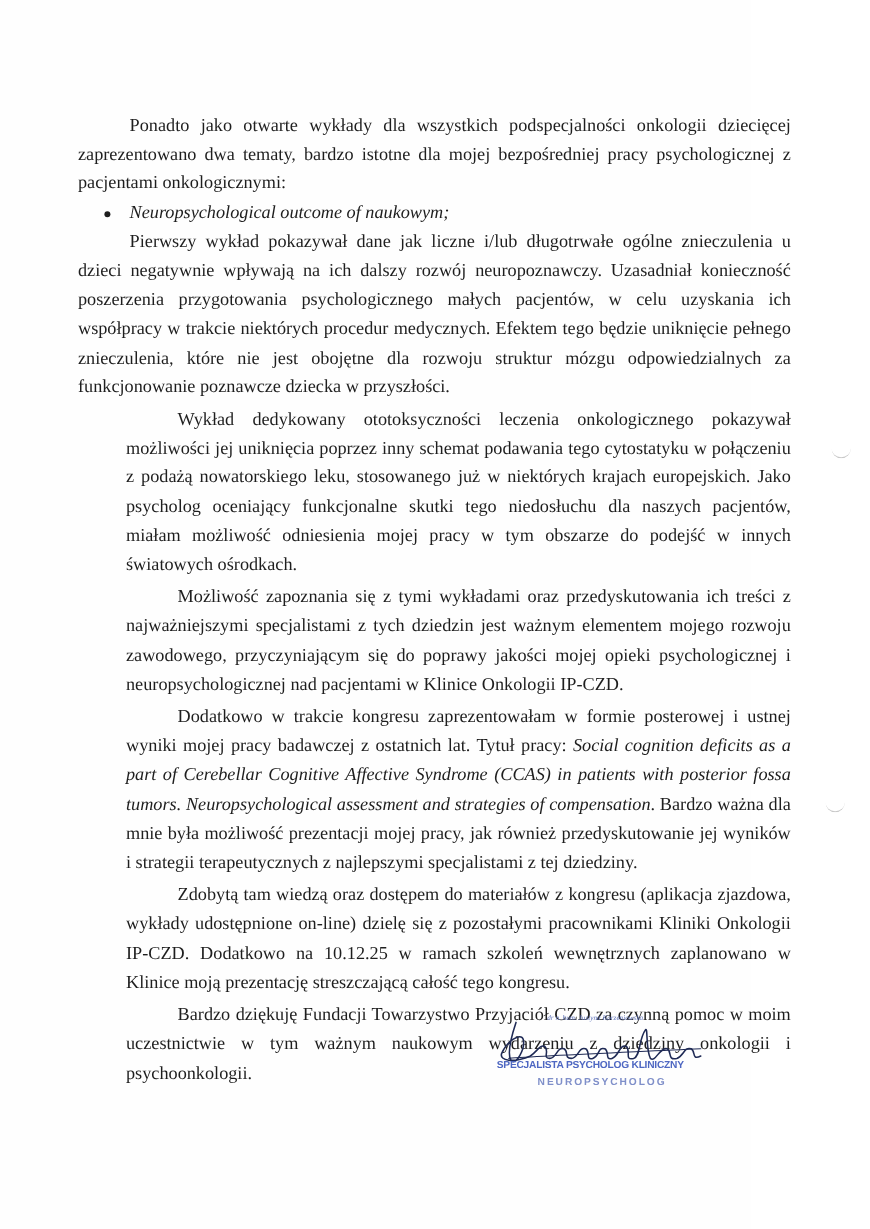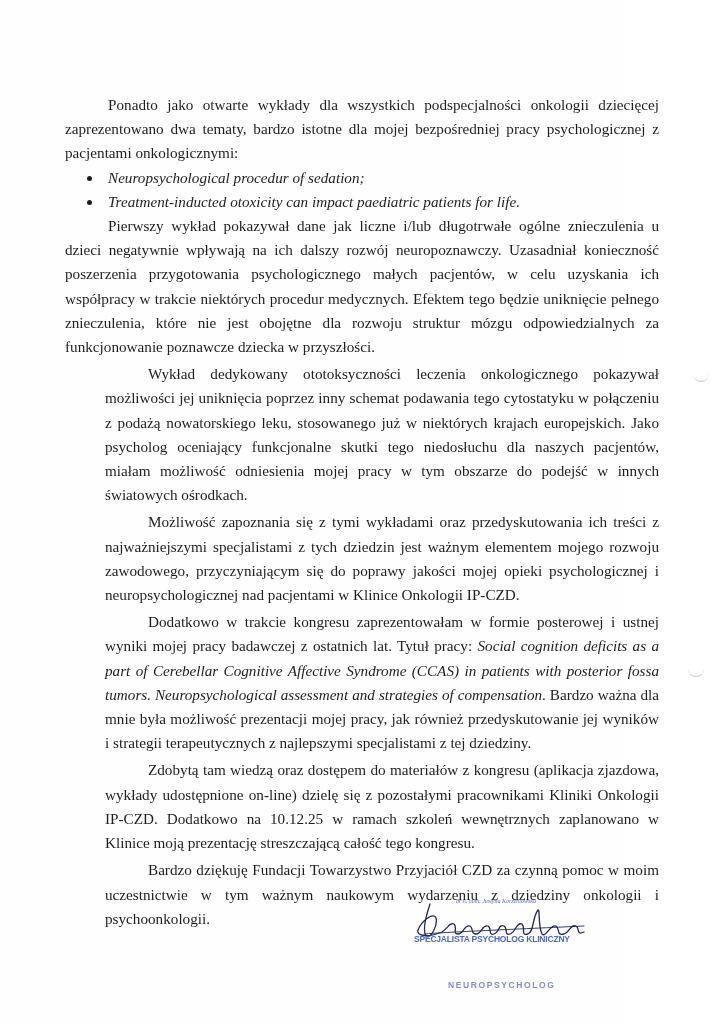--- a/index.html
+++ b/index.html
@@ -52,21 +52,21 @@
     width: 5px;
     height: 5px;
     border-radius: 50%;
     background: #1e1e1e;
   }
   em { font-style: italic; }
 
   .signature {
     position: absolute;
     left: 408px;
-    top: 896px;
+    top: 844px;
     width: 190px;
     height: 70px;
   }
   .stamp-small {
     position: absolute;
     left: 48px;
     top: 2px;
     font-size: 6px;
     font-style: italic;
     color: #5a6fb8;
@@ -86,21 +86,20 @@
   .stamp-line2 {
     position: absolute;
     left: 40px;
     top: 52px;
     font-family: "Liberation Sans", "DejaVu Sans", sans-serif;
     font-size: 8.5px;
     font-weight: bold;
     letter-spacing: 1.6px;
     color: #7f8fc9;
     white-space: nowrap;
-    margin-top: 32px;
   }
   .sig-svg {
     position: absolute;
     left: 0; top: 0;
   }
   .margin-mark {
     position: absolute;
     width: 16px;
     height: 8px;
     border-bottom: 1px solid #c9c9c9;
@@ -112,25 +111,21 @@
 
 <div class="page">
 
   <div class="content">
 
     <p class="para">Ponadto jako otwarte wykłady dla wszystkich podspecjalności onkologii dziecięcej zaprezentowano dwa tematy, bardzo istotne dla mojej bezpośredniej pracy psychologicznej z pacjentami onkologicznymi:</p>
 
     <ul class="bullets">
       <li>
         <span class="dot"></span>
-        <span>Neuropsychological procedur of sedation;</span>
-      </li>
-      <li>
-        <span class="dot"></span>
-        <span>Treatment-inducted otoxicity can impact paediatric patients for life.</span>
+        <span>Neuropsychological outcome of naukowym;</span>
       </li>
     </ul>
 
     <p class="para">Pierwszy wykład pokazywał dane jak liczne i/lub długotrwałe ogólne znieczulenia u dzieci negatywnie wpływają na ich dalszy rozwój neuropoznawczy. Uzasadniał konieczność poszerzenia przygotowania psychologicznego małych pacjentów, w celu uzyskania ich współpracy w trakcie niektórych procedur medycznych. Efektem tego będzie uniknięcie pełnego znieczulenia, które nie jest obojętne dla rozwoju struktur mózgu odpowiedzialnych za funkcjonowanie poznawcze dziecka w przyszłości.</p>
 
     <p class="para gap">Wykład dedykowany ototoksyczności leczenia onkologicznego pokazywał możliwości jej uniknięcia poprzez inny schemat podawania tego cytostatyku w połączeniu z podażą nowatorskiego leku, stosowanego już w niektórych krajach europejskich. Jako psycholog oceniający funkcjonalne skutki tego niedosłuchu dla naszych pacjentów, miałam możliwość odniesienia mojej pracy w tym obszarze do podejść w innych światowych ośrodkach.</p>
 
     <p class="para gap">Możliwość zapoznania się z tymi wykładami oraz przedyskutowania ich treści z najważniejszymi specjalistami z tych dziedzin jest ważnym elementem mojego rozwoju zawodowego, przyczyniającym się do poprawy jakości mojej opieki psychologicznej i neuropsychologicznej nad pacjentami w Klinice Onkologii IP-CZD.</p>
 
     <p class="para gap"><span>Dodatkowo w trakcie kongresu zaprezentowałam w formie posterowej i ustnej wyniki mojej pracy badawczej z ostatnich lat. Tytuł pracy: </span><em>Social cognition deficits as a part of Cerebellar Cognitive Affective Syndrome (CCAS) in patients with posterior fossa tumors. Neuropsychological assessment and strategies of compensation</em><span>. Bardzo ważna dla mnie była możliwość prezentacji mojej pracy, jak również przedyskutowanie jej wyników i strategii terapeutycznych z najlepszymi specjalistami z tej dziedziny.</span></p>

